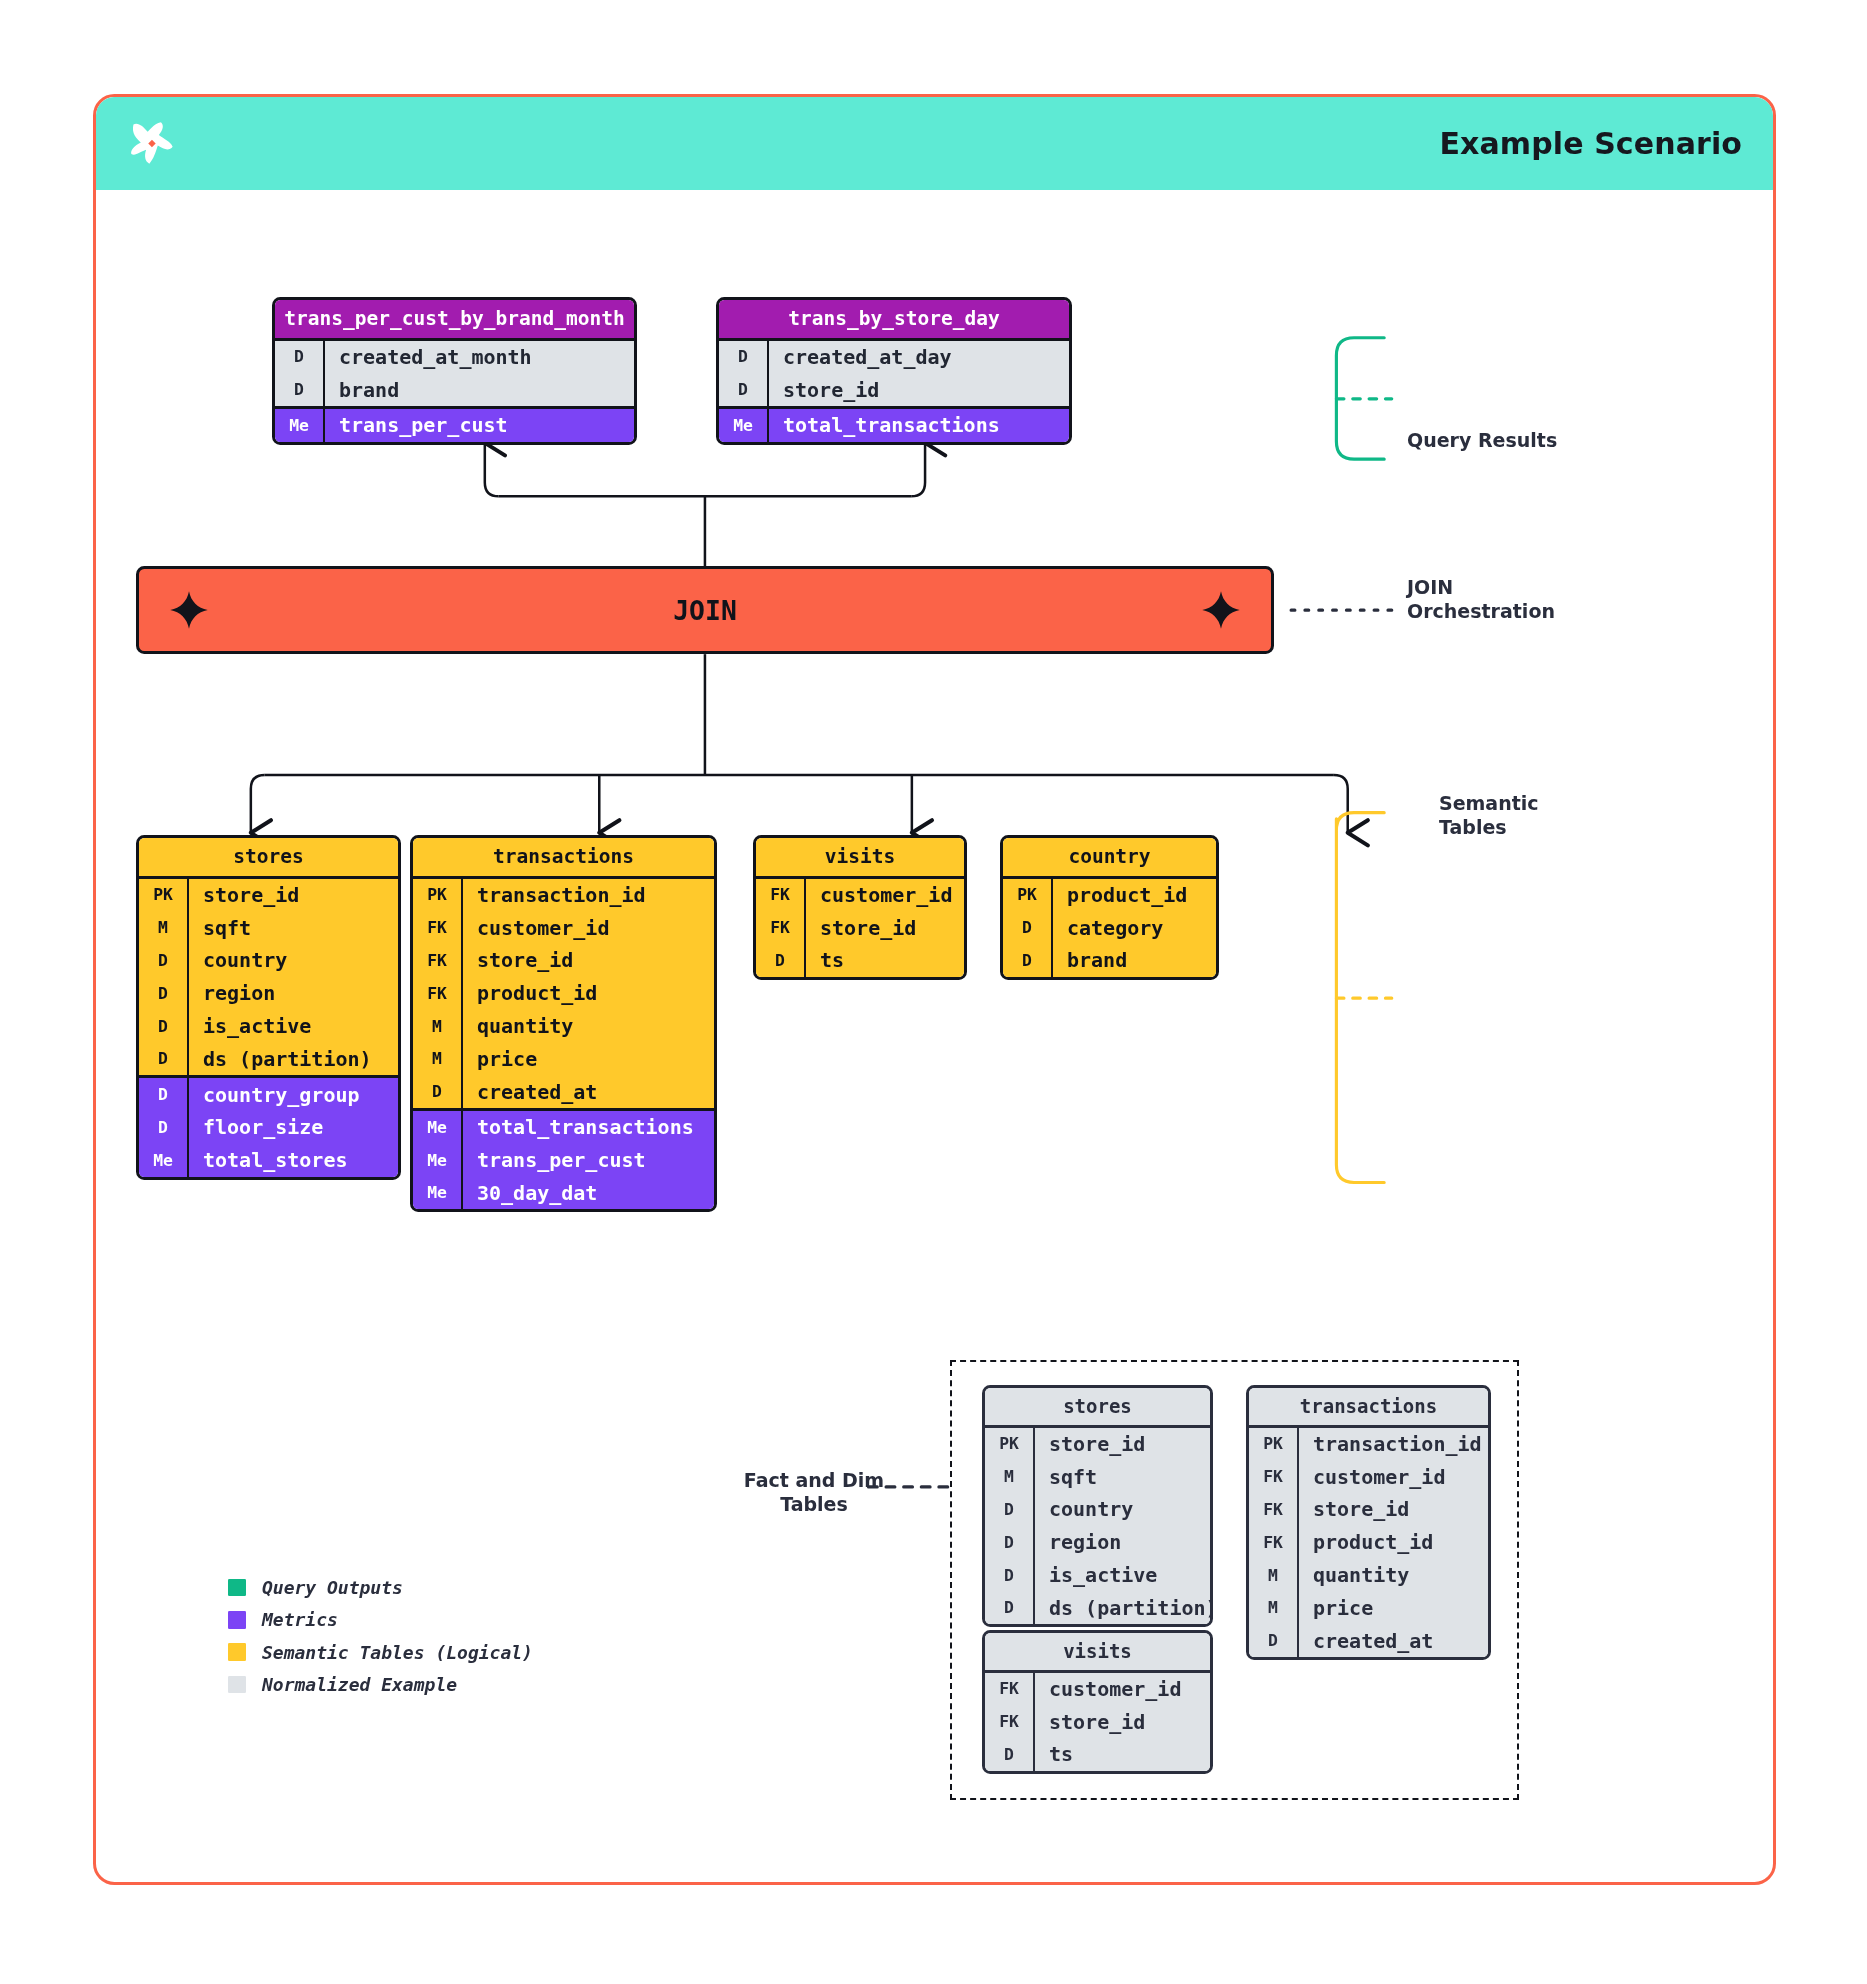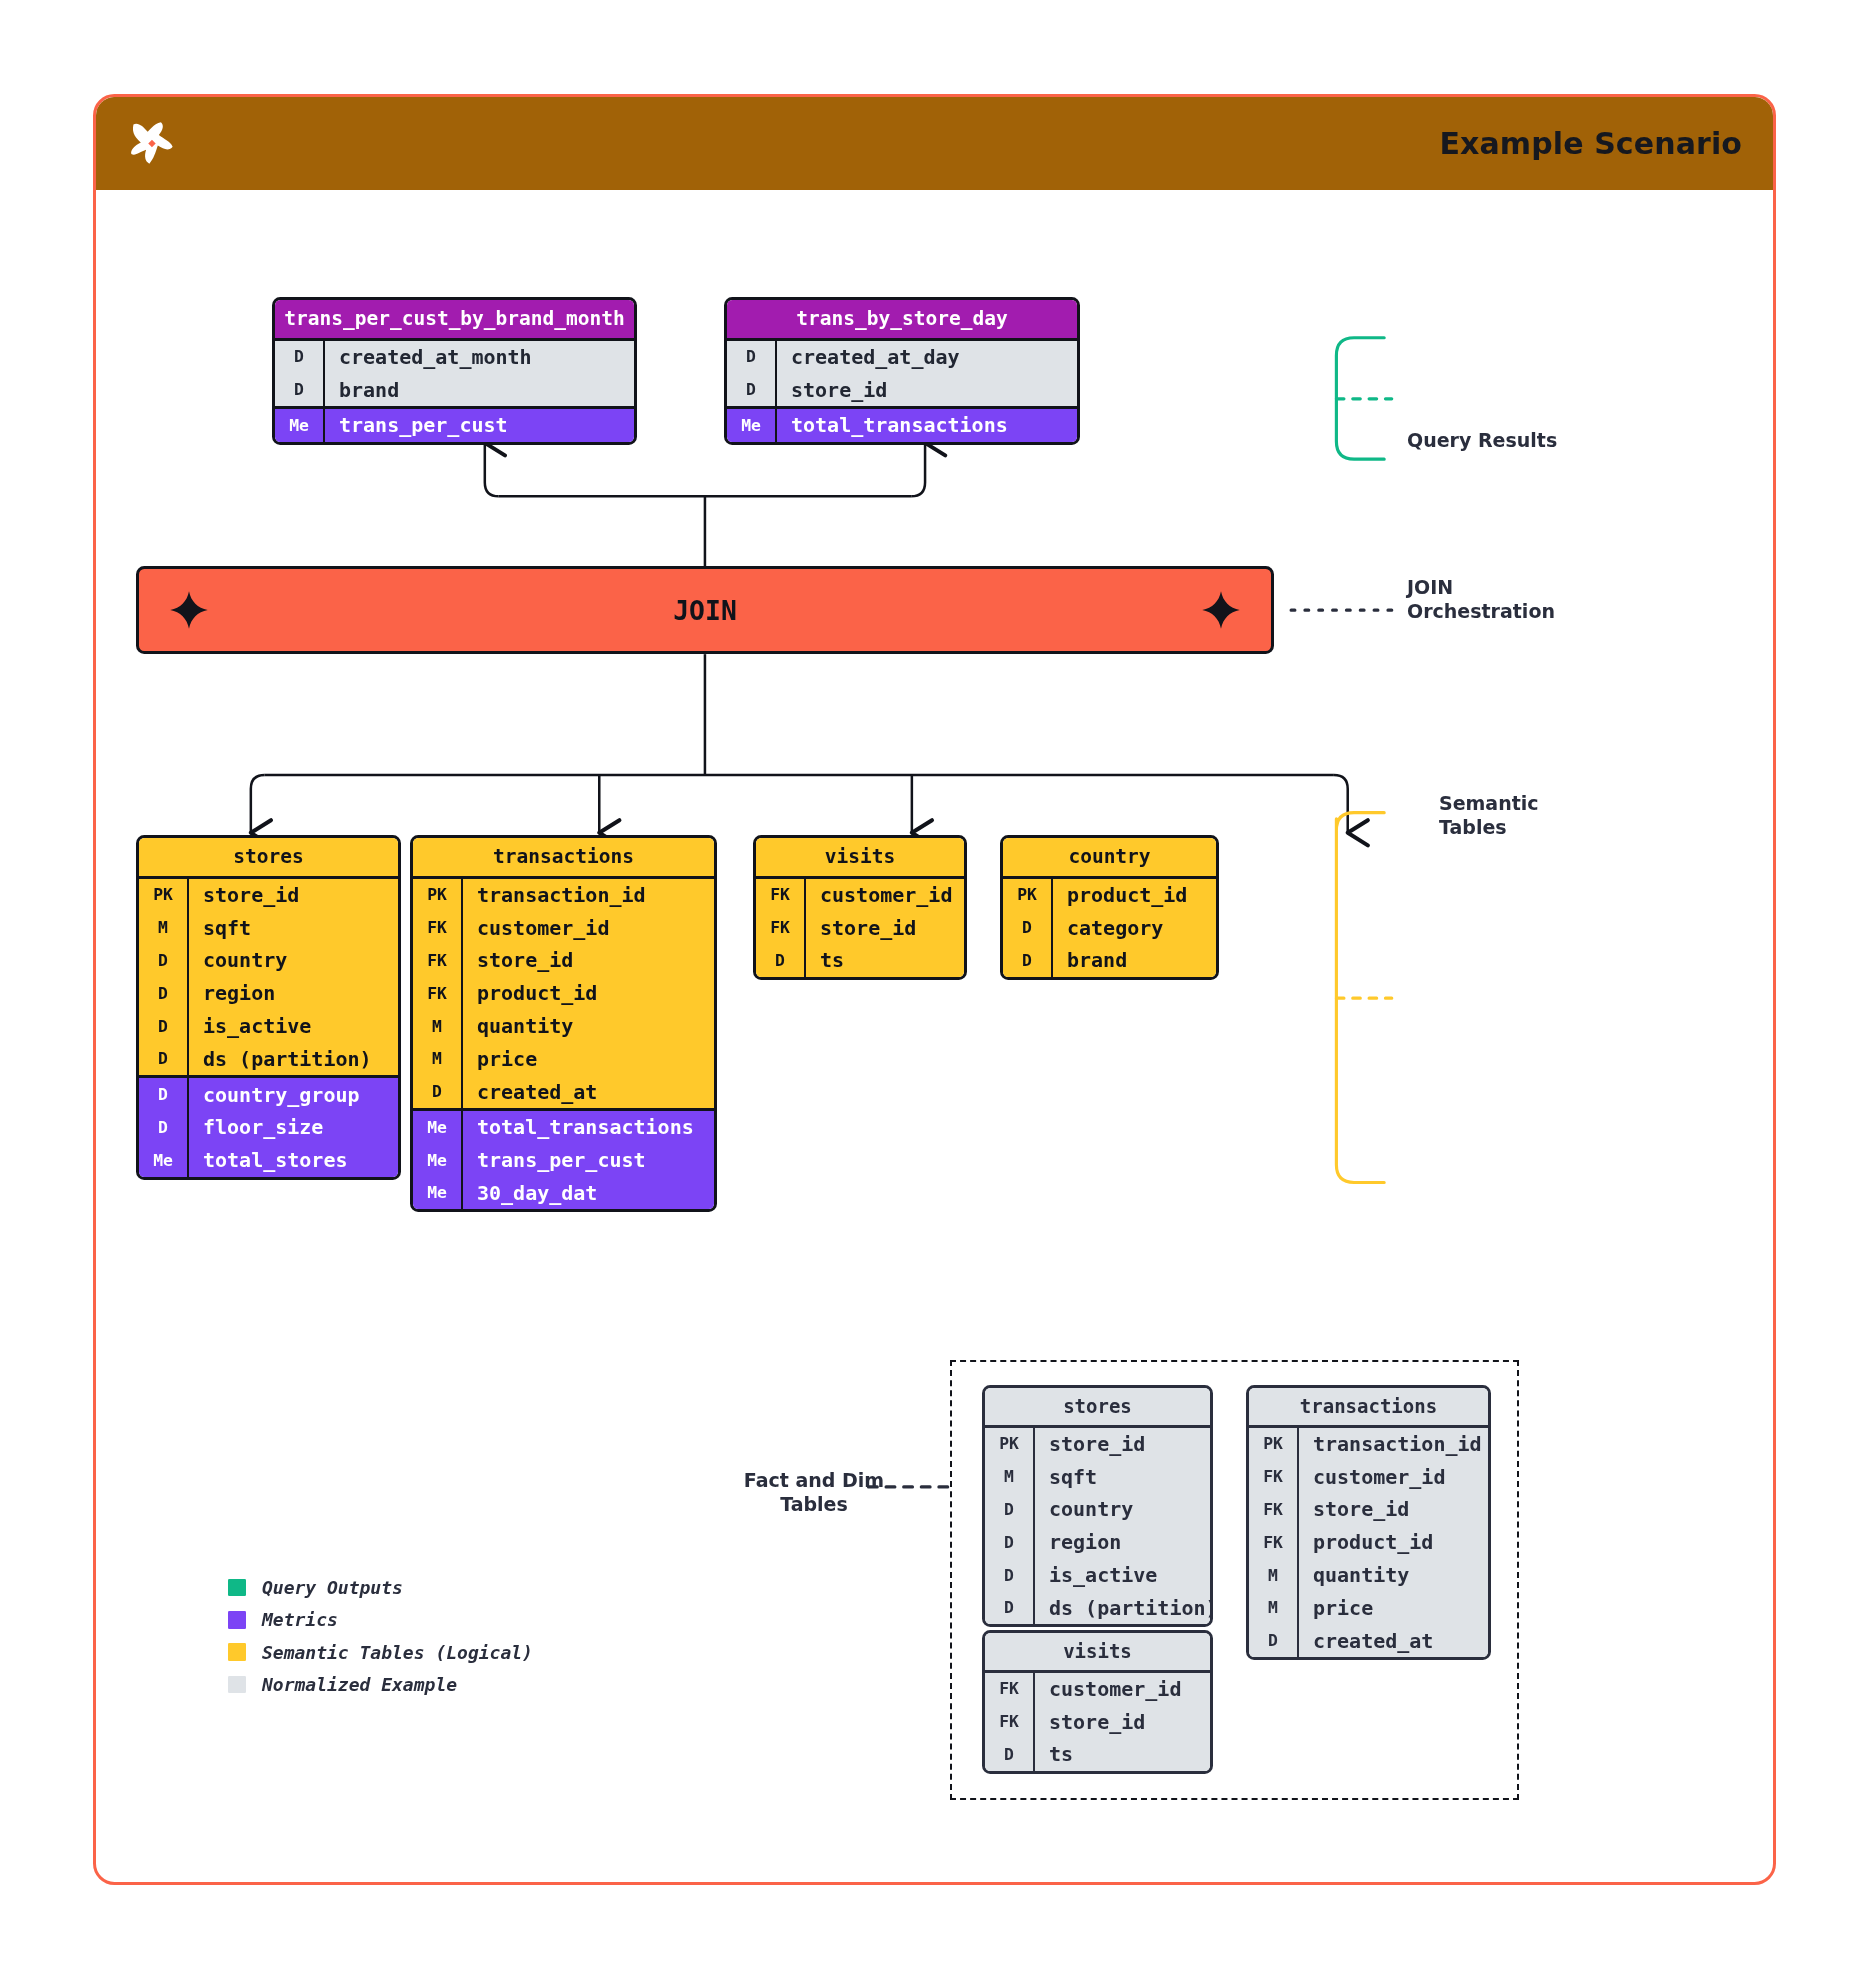--- a/index.html
+++ b/index.html
@@ -18,21 +18,21 @@
     border:3.1px solid #FB6348;
     border-radius:21.4px;
     background:#ffffff;
     overflow:hidden;
   }
 
   
   #header {
     position:absolute; left:0; top:0;
     width:100%; height:93px;
-    background:#a16207;
+    background:#5eead4;
     border-radius:17.6px 17.6px 0 0;
     display:flex; align-items:center;
     justify-content:space-between;
     padding:0 31px 0 30px;
   }
   #logo { width:53px; height:53px; display:block; }
   #header-title {
     font-family:"DejaVu Sans", sans-serif;
     font-size:30px; font-weight:bold; color:#16181F;
     letter-spacing:0.1px;
@@ -216,21 +216,21 @@
         </div>
       </div>
       <div class="grp mets">
         <div class="row">
           <div class="k">Me</div>
           <div class="v">trans_per_cust</div>
         </div>
       </div>
     </div>
 
-    <div class="tbl qout" style="left:620px; top:107px; width:356px;margin-left:8px;">
+    <div class="tbl qout" style="left:620px; top:107px; width:356px;">
       <div class="thead">trans_by_store_day</div>
       <div class="grp dims">
         <div class="row">
           <div class="k">D</div>
           <div class="v">created_at_day</div>
         </div>
         <div class="row">
           <div class="k">D</div>
           <div class="v">store_id</div>
         </div>

